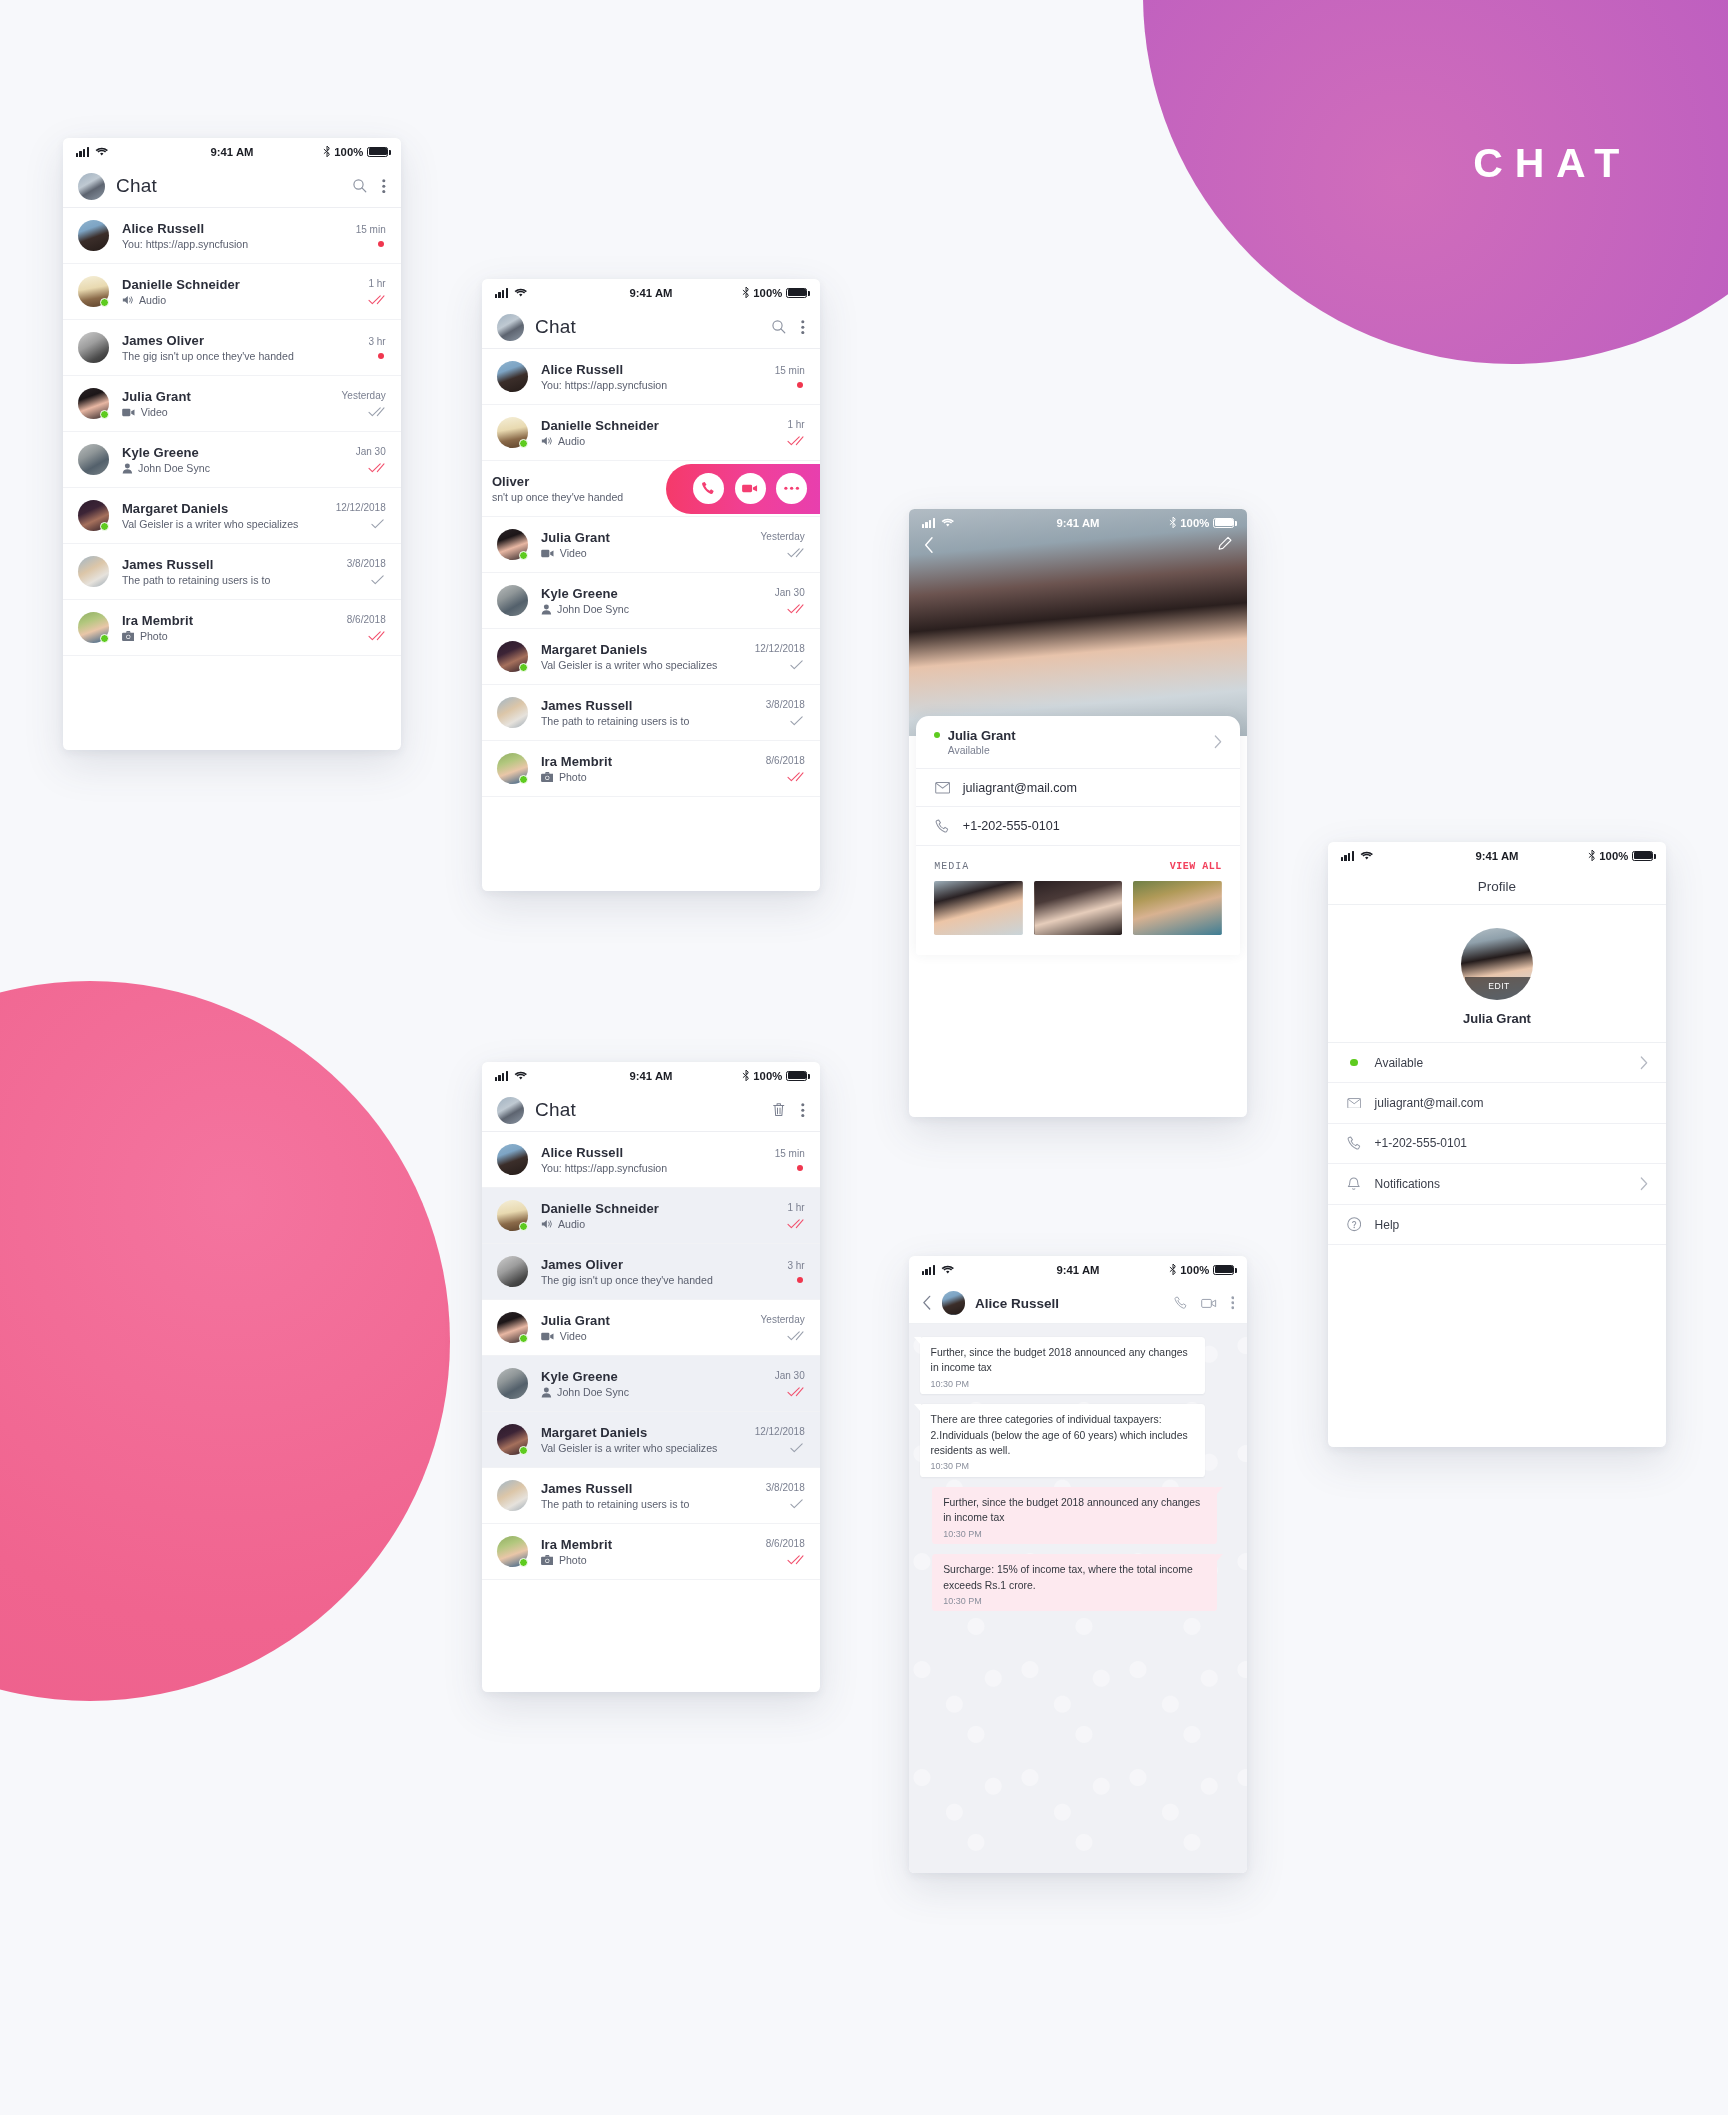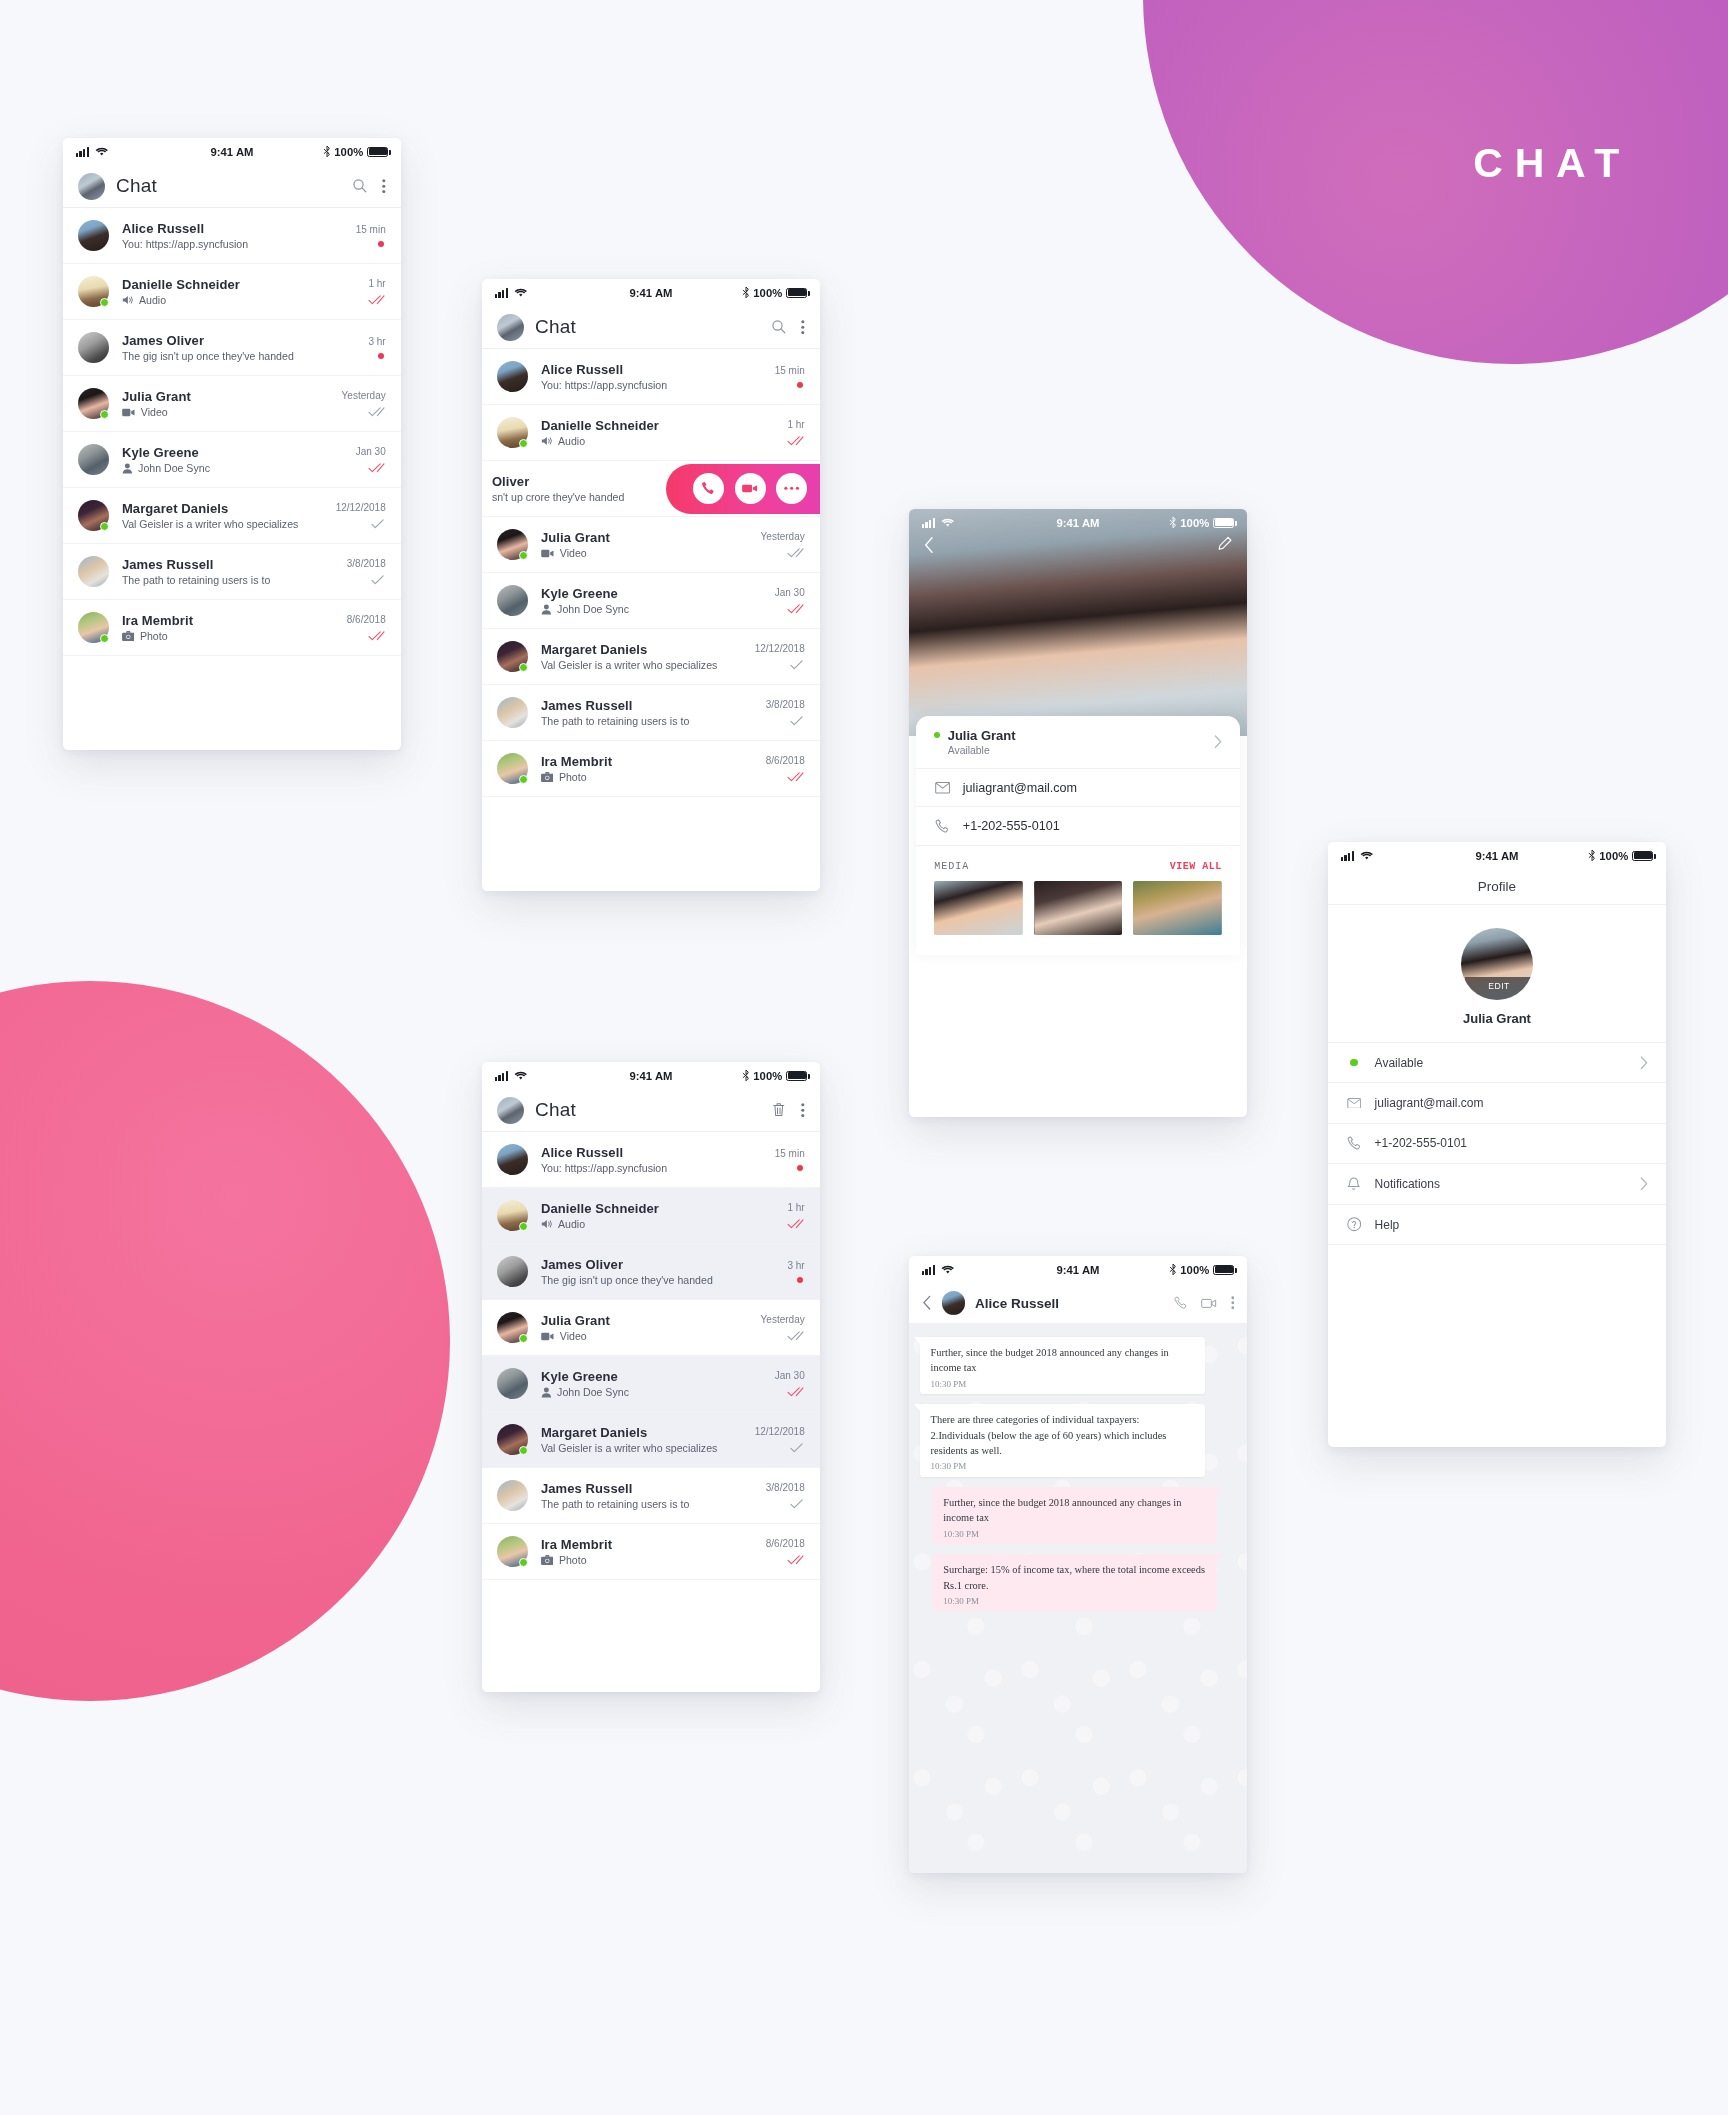--- a/index.html
+++ b/index.html
@@ -171,21 +171,21 @@
   }
   .wallpaper {
     position: absolute; inset: 0; opacity: .42;
     background-image:
       radial-gradient(circle at 12% 20%, rgba(255,255,255,.9) 0 8px, transparent 9px),
       radial-gradient(circle at 42% 52%, rgba(255,255,255,.9) 0 8px, transparent 9px),
       radial-gradient(circle at 78% 28%, rgba(255,255,255,.9) 0 8px, transparent 9px),
       radial-gradient(circle at 62% 80%, rgba(255,255,255,.9) 0 8px, transparent 9px);
     background-size: 108px 108px;
   }
-  .bubble { position: relative; border-radius: 3.6px; padding: 8px 10.8px 5.4px; margin-bottom: 10px; max-width: 90%; z-index: 2; font-family: Liberation Serif, serif; }
+  .bubble { position: relative; border-radius: 3.6px; padding: 8px 10.8px 5.4px; margin-bottom: 10px; max-width: 90%; z-index: 2; }
   .bubble.in  { background: #ffffff; margin-right: 12.6px; box-shadow: 0 0.9px 1.8px rgba(40,50,70,.06); }
   .bubble.out { background: #fde9ef; margin-left: 12.6px; }
   .bubble.in::before  { content:""; position:absolute; left:-6.3px; top:0; border-style:solid; border-width: 0 7.2px 8px 0; border-color: transparent #ffffff transparent transparent; }
   .bubble.out::before { content:""; position:absolute; right:-6.3px; top:0; border-style:solid; border-width: 0 0 8px 7.2px; border-color: transparent transparent transparent #fde9ef; }
   .bubble .txt { font-size: 10.4px; line-height: 1.5; color: #33373f; }
   .bubble .ts { font-size: 9px; color: #8a8f9c; margin-top: 2.7px; }
   .composer { display:flex; align-items:center; gap: 9px; padding: 9px 10.8px 12.6px; background: #f0f1f5; }
   .input-pill {
     flex: 1; height: 32px; background:#fff; border-radius: 16px;
     display:flex; align-items:center; padding: 0 12.6px; gap: 10.8px;
@@ -513,21 +513,21 @@
                 <path d="M11 10.4L19 1" fill="none" stroke="#f2516e" stroke-width="1.3" stroke-linecap="round"></path>
               </svg>
             </span>
       </div>
     </div>
         <div class="chat-row" style="position:relative;overflow:hidden;padding-right:0;">
       <div class="avatar row-av av-oliver" style="visibility:hidden"></div>
       <div class="row-mid" style="margin-left:-49px">
         <div class="row-name">Oliver</div>
         <div class="row-sub">
-              <span>sn't up crore they've handed</span>
+              <span>sn't up once they've handed</span>
             </div>
       </div>
       <div class="swipe-strip">
         <span class="swipe-btn">
               <svg width="14.4" height="14.4" viewBox="0 0 17 17">
                 <path d="M4.4 1.3l2.1 3.1L4.9 6a10 10 0 0 0 5.4 5.4l1.6-1.6 3.1 2.1-1 2.4c-.4.9-1.4 1.3-2.3 1C7.4 13.6 3 9.2 1.4 4.1 1.1 3.2 1.5 2.2 2.4 1.8l2-.5z" fill="currentColor"></path>
               </svg>
             </span>
         <span class="swipe-btn">
               <svg width="16" height="10.8" viewBox="0 0 19 13">

